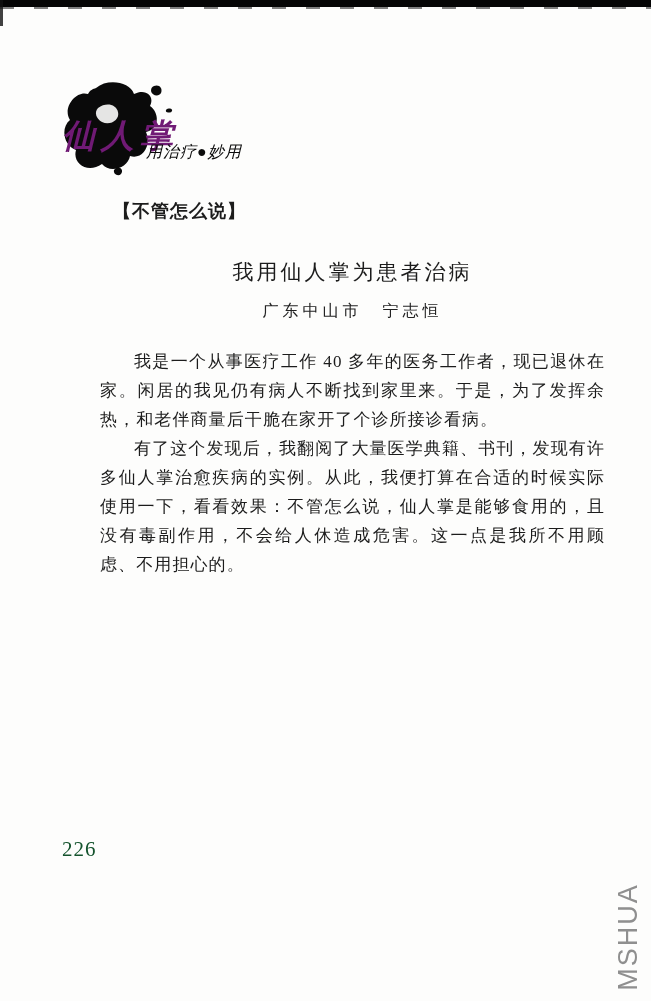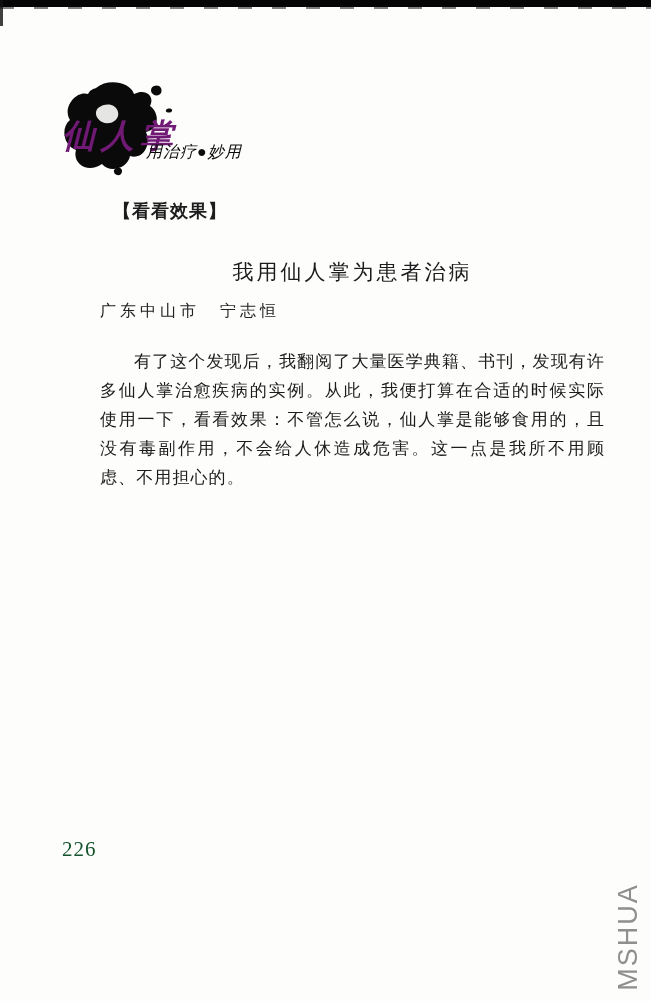--- a/index.html
+++ b/index.html
@@ -40,21 +40,21 @@
     position:absolute;left:113px;top:199px;
     font-size:18px;font-weight:bold;letter-spacing:1px;
   }
 
   .article-title{
     position:absolute;left:100px;top:258px;width:505px;
     text-align:center;font-size:21px;font-weight:normal;letter-spacing:3px;
   }
   .article-author{
     position:absolute;left:100px;top:301px;width:505px;
-    text-align:left;font-size:16px;letter-spacing:4px;color:#222;
+    text-align:center;font-size:16px;letter-spacing:4px;color:#222;
   }
 
   .article-body{
     position:absolute;left:100px;top:347px;width:505px;
     font-size:17px;line-height:29px;letter-spacing:1.1px;
     text-align:justify;
   }
   .article-body p{margin:0;text-indent:2em;}
 
   .page-number{
@@ -80,25 +80,26 @@
     <path fill="#0a0a0a" d="M38,8 C50,-2 72,2 76,14 C88,8 97,16 92,26 C103,34 100,50 88,52 C94,66 84,80 72,76 C70,88 52,94 44,84 C30,94 14,84 18,70 C6,66 2,48 12,40 C4,28 18,10 30,14 C32,10 35,9 38,8 Z"></path>
     <path fill="#0a0a0a" d="M96,6 C101,4 105,8 103,13 C101,17 94,16 93,11 C93,8 94,7 96,6 Z"></path>
     <path fill="#0a0a0a" d="M108,30 a3,2 0 1 0 6,1 a3,2 0 1 0 -6,-1 Z"></path>
     <path fill="#0a0a0a" d="M58,88 C62,86 66,90 63,94 C60,97 55,94 56,90 Z"></path>
     <path fill="#fdfdfc" d="M40,28 C48,22 58,24 60,32 C62,40 52,46 44,42 C38,39 36,32 40,28 Z" opacity="0.9"></path>
   </svg>
   <div class="logo-title">仙人掌</div>
   <div class="logo-subtitle">用治疗●妙用</div>
 </div>
 
-<div class="section-heading">【看看效果】</div>
+<div class="section-heading">【不管怎么说】</div>
 
 <div class="article-title">我用仙人掌为患者治病</div>
 
 <div class="article-author">广东中山市　宁志恒</div>
 
 <div class="article-body">
+  <p>我是一个从事医疗工作 40 多年的医务工作者，现已退休在家。闲居的我见仍有病人不断找到家里来。于是，为了发挥余热，和老伴商量后干脆在家开了个诊所接诊看病。</p>
   <p>有了这个发现后，我翻阅了大量医学典籍、书刊，发现有许多仙人掌治愈疾病的实例。从此，我便打算在合适的时候实际使用一下，看看效果：不管怎么说，仙人掌是能够食用的，且没有毒副作用，不会给人休造成危害。这一点是我所不用顾虑、不用担心的。</p>
 </div>
 
 <div class="page-number">226</div>
 
 <div class="watermark">MSHUA</div>
 
 </body></html>

